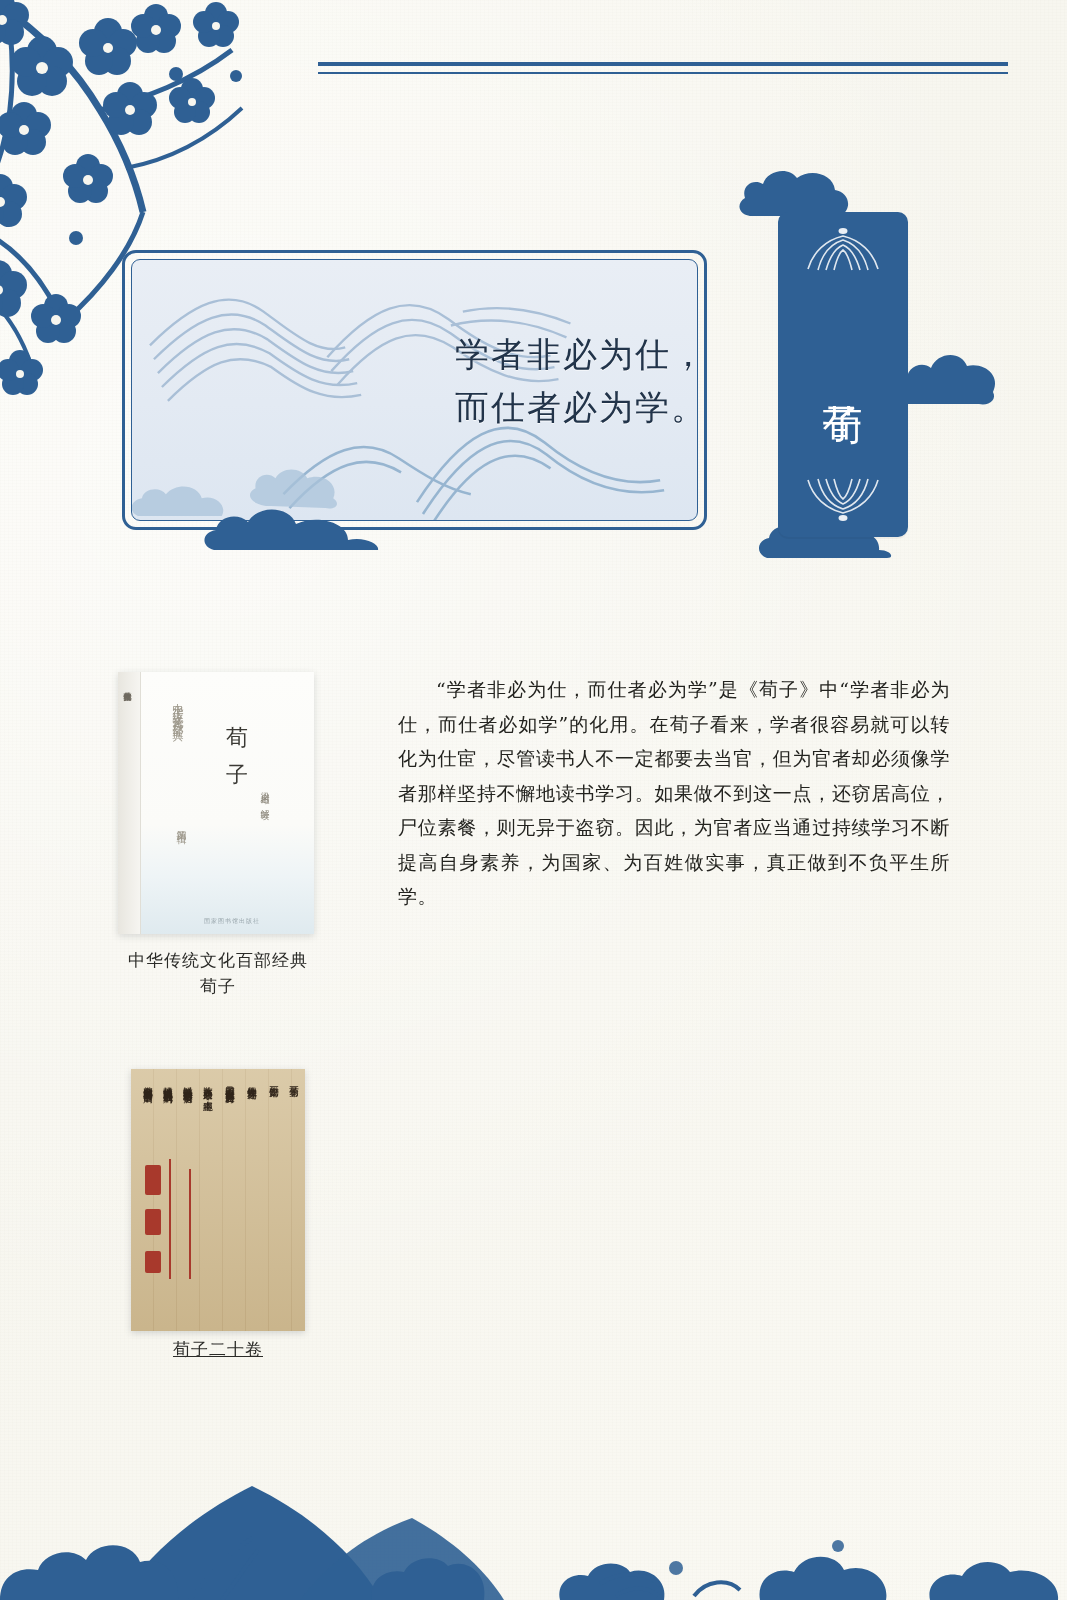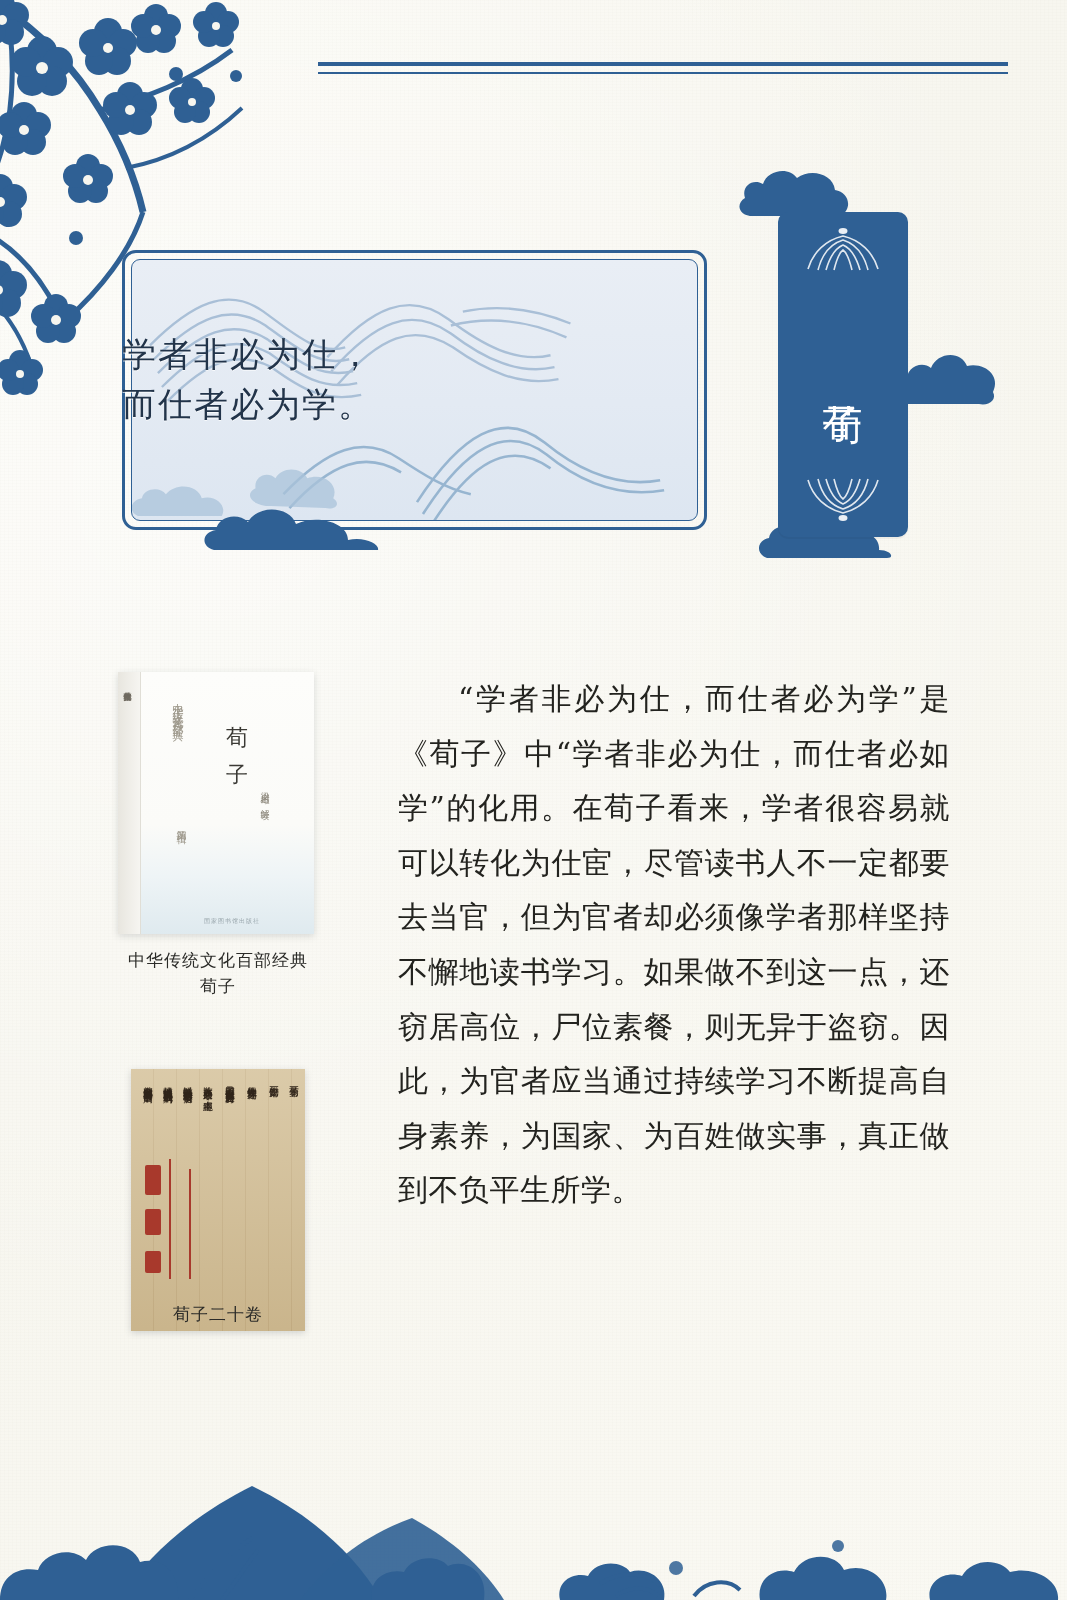--- a/index.html
+++ b/index.html
@@ -78,29 +78,29 @@
     border: 1px solid #2f6094;
     border-radius: 9px;
     overflow: hidden;
     background: linear-gradient(180deg, #e9eef5 0%, #e3eaf3 55%, #dde6f1 100%);
   }
   .quote-text {
     position: absolute;
     left: 0;
     right: 0;
     top: 78px;
-    text-align: left;
+    text-align: right;
     color: #22344a;
     font-size: 34px;
     line-height: 1.55;
     letter-spacing: 2px;
     font-family: "DejaVu Serif", "Liberation Serif", serif;
     text-shadow: 0 1px 0 rgba(255,255,255,.7);
   }
-  .quote-line2 { display: block; font-family: Liberation Mono, monospace; }
+  .quote-line2 { display: block; }
 
   
   .cloud-left {
     position: absolute;
     left: 200px;
     top: 492px;
     width: 200px;
     height: 60px;
   }
 
@@ -288,32 +288,33 @@
     background: #a8392c;
     border-radius: 2px;
   }
   .b2-redline {
     position: absolute;
     background: #a8392c;
     width: 2px;
   }
   .caption2 {
     left: 58px;
-    top: 1302px;
+    top: 1337px;
     width: 320px;
+    text-decoration: underline;
   }
 
   
   .article {
     position: absolute;
     left: 398px;
     top: 672px;
     width: 552px;
     color: #23231f;
-    font-size: 30px;
+    font-size: 19px;
     line-height: 1.82;
     text-align: justify;
     text-justify: inter-ideograph;
     letter-spacing: .5px;
     font-family: "DejaVu Serif", "Liberation Serif", serif;
   }
   .article p {
     margin: 0 0 2px 0;
     text-indent: 2em;
   }

